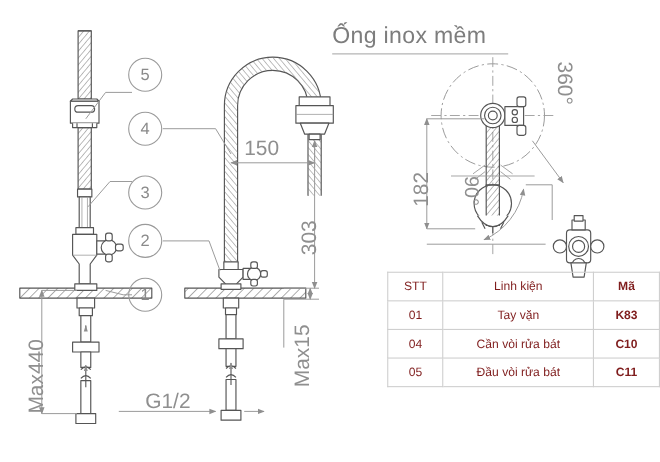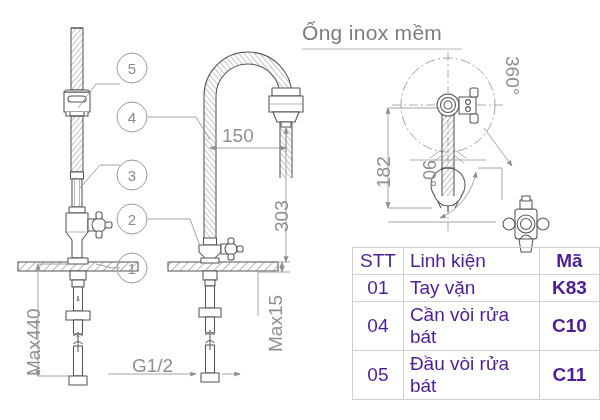--- a/index.html
+++ b/index.html
@@ -9,24 +9,24 @@
   svg.layer{position:absolute;left:0;top:0;width:600px;height:420px;overflow:visible;}
   .txt{position:absolute;white-space:nowrap;color:#8a8a8a;line-height:1;}
   .title{font-size:21px;letter-spacing:.3px;color:#7d7d7d;}
   .dim{font-size:19px;color:#8f8f8f;}
   .dim-sm{font-size:18px;color:#8f8f8f;}
   .rot90{transform:rotate(-90deg);transform-origin:0 0;}
   .rot-ang{transform:rotate(90deg);transform-origin:0 0;}
   .callout-num{position:absolute;font-size:15px;color:#8a8a8a;text-align:center;}
   
   #parts-table{position:absolute;left:352px;top:247px;border-collapse:collapse;}
-  #parts-table td{border:1px solid #cfcfcf;font-size:19px;color:#4c1d95;
+  #parts-table td{border:1px solid #cfcfcf;font-size:11px;color:#7f1d1d;
      padding:2px 6px;height:21px;vertical-align:middle;}
   .c-stt{width:38px;text-align:center;}
-  .c-name{width:128px;text-align:left;}
+  .c-name{width:128px;text-align:center;}
   .c-ma{width:48px;text-align:center;font-weight:bold;}
 </style>
 </head>
 <body>
 
 <div id="stage">
 
   <svg class="layer" viewBox="0 0 600 420">
     <defs>
       <pattern id="hatchA" width="6" height="6" patternTransform="rotate(45)" patternUnits="userSpaceOnUse">

